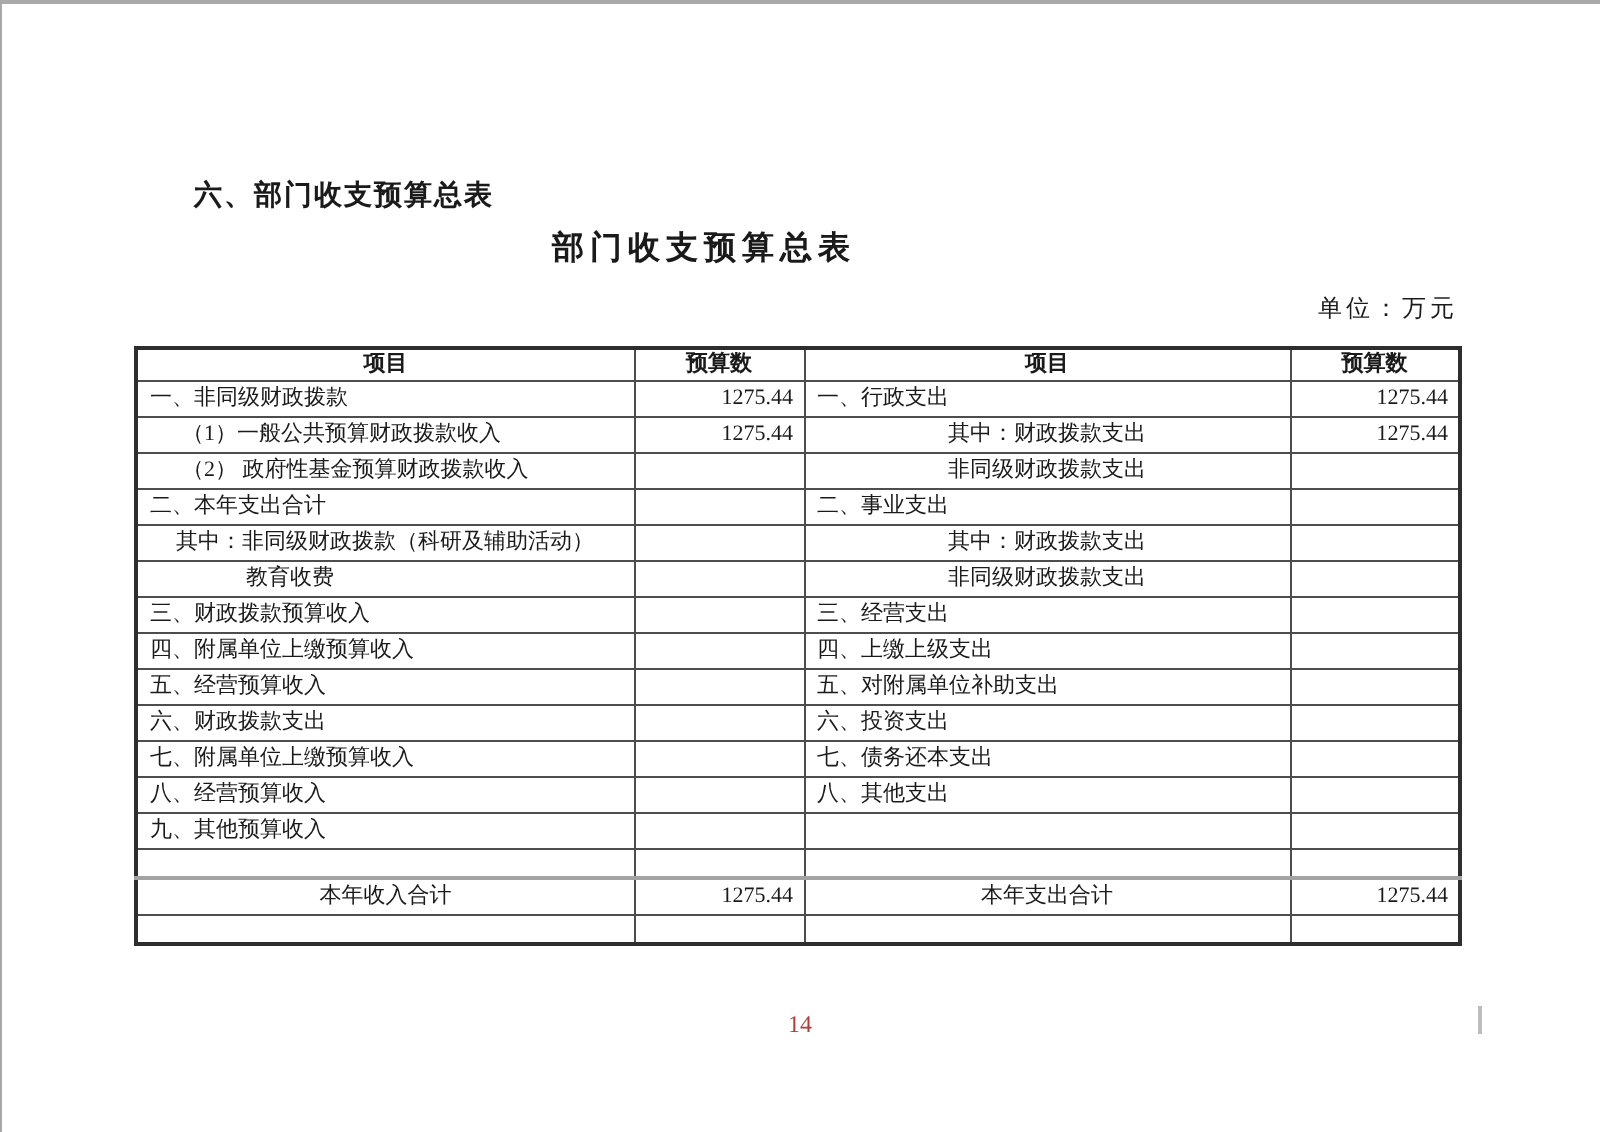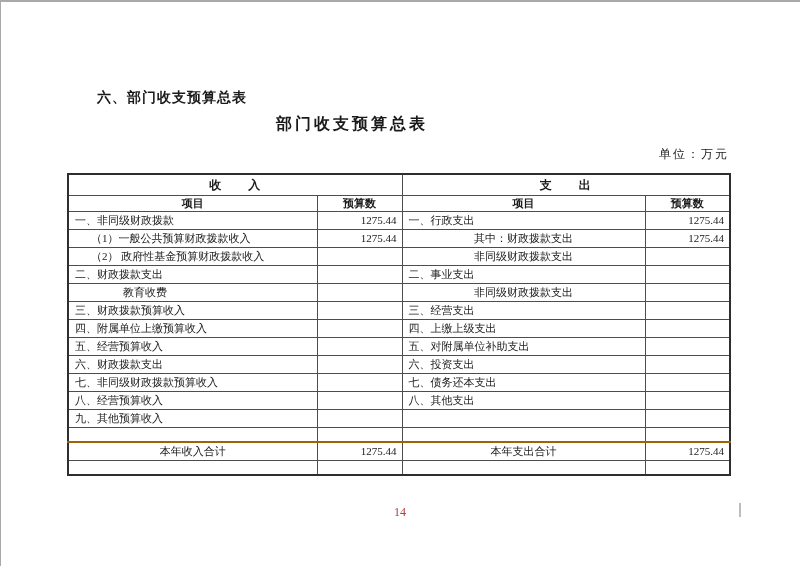--- a/index.html
+++ b/index.html
@@ -43,21 +43,21 @@
   .budget-table tr.col-header td{
     height:15px;line-height:15px;font-weight:bold;text-align:center;
   }
   .budget-table td.val{text-align:right;}
   .budget-table td.center{text-align:center;}
   .budget-table td.ind0{padding-left:6px;}
   .budget-table td.ind1{padding-left:22px;}
   .budget-table td.ind2{padding-left:19px;}
   .budget-table td.ind3{padding-left:54px;margin-top:20px;}
   .budget-table tr.spacer-row td{height:13px;line-height:13px;}
-  .budget-table tr.total-row td{border-top:2px solid #a16207;}
+  .budget-table tr.total-row td{border-top:2px solid #a3a3a3;}
 
   .page-number{
     position:absolute;left:0;top:505px;width:800px;text-align:center;
     font-size:12px;color:#b23b3b;
   }
   .page-number span{text-align:right;}
   .cursor-artifact{
     position:absolute;left:739px;top:503px;width:2px;height:14px;background:#bdbdbd;
   }
 </style>
@@ -72,24 +72,20 @@
 <div class="unit-label">单位：万元</div>
 
 <table class="budget-table">
   <colgroup>
     <col style="width:249px">
     <col style="width:85px">
     <col style="width:243px">
     <col style="width:85px">
   </colgroup>
   <thead>
-    <tr class="group-header">
-      <td colspan="2">收　　入</td>
-      <td colspan="2">支　　出</td>
-    </tr>
     <tr class="col-header">
       <td>项目</td>
       <td>预算数</td>
       <td>项目</td>
       <td>预算数</td>
     </tr>
   </thead>
   <tbody id="rows-body">
       <tr>
         <td class="ind0">一、非同级财政拨款</td>
@@ -103,23 +99,29 @@
         <td class="center">其中：财政拨款支出</td>
         <td class="val">1275.44</td>
       </tr>
       <tr>
         <td class="ind1">（2） 政府性基金预算财政拨款收入</td>
         <td class="val"></td>
         <td class="center">非同级财政拨款支出</td>
         <td class="val"></td>
       </tr>
       <tr>
-        <td class="ind0">二、财政拨款支出</td>
+        <td class="ind0">二、本年支出合计</td>
         <td class="val"></td>
         <td class="ind0">二、事业支出</td>
+        <td class="val"></td>
+      </tr>
+      <tr>
+        <td class="ind2">其中：非同级财政拨款（科研及辅助活动）</td>
+        <td class="val"></td>
+        <td class="center">其中：财政拨款支出</td>
         <td class="val"></td>
       </tr>
       <tr>
         <td class="ind3">教育收费</td>
         <td class="val"></td>
         <td class="center">非同级财政拨款支出</td>
         <td class="val"></td>
       </tr>
       <tr>
         <td class="ind0">三、财政拨款预算收入</td>
@@ -139,21 +141,21 @@
         <td class="ind0">五、对附属单位补助支出</td>
         <td class="val"></td>
       </tr>
       <tr>
         <td class="ind0">六、财政拨款支出</td>
         <td class="val"></td>
         <td class="ind0">六、投资支出</td>
         <td class="val"></td>
       </tr>
       <tr>
-        <td class="ind0">七、非同级财政拨款预算收入</td>
+        <td class="ind0">七、附属单位上缴预算收入</td>
         <td class="val"></td>
         <td class="ind0">七、债务还本支出</td>
         <td class="val"></td>
       </tr>
       <tr>
         <td class="ind0">八、经营预算收入</td>
         <td class="val"></td>
         <td class="ind0">八、其他支出</td>
         <td class="val"></td>
       </tr>

